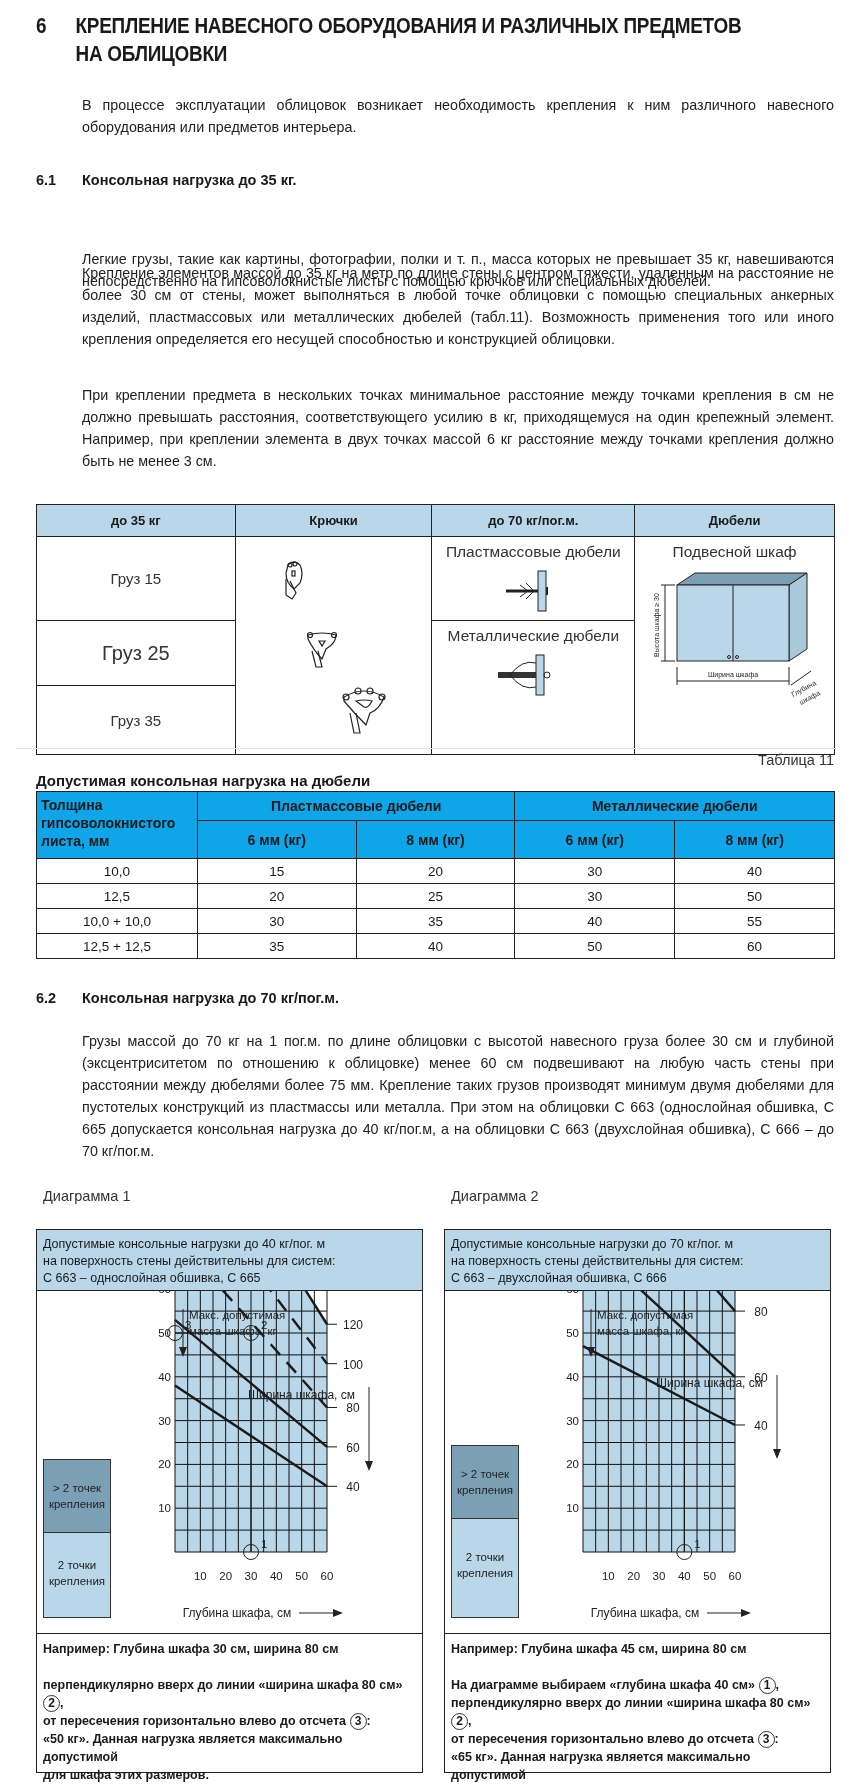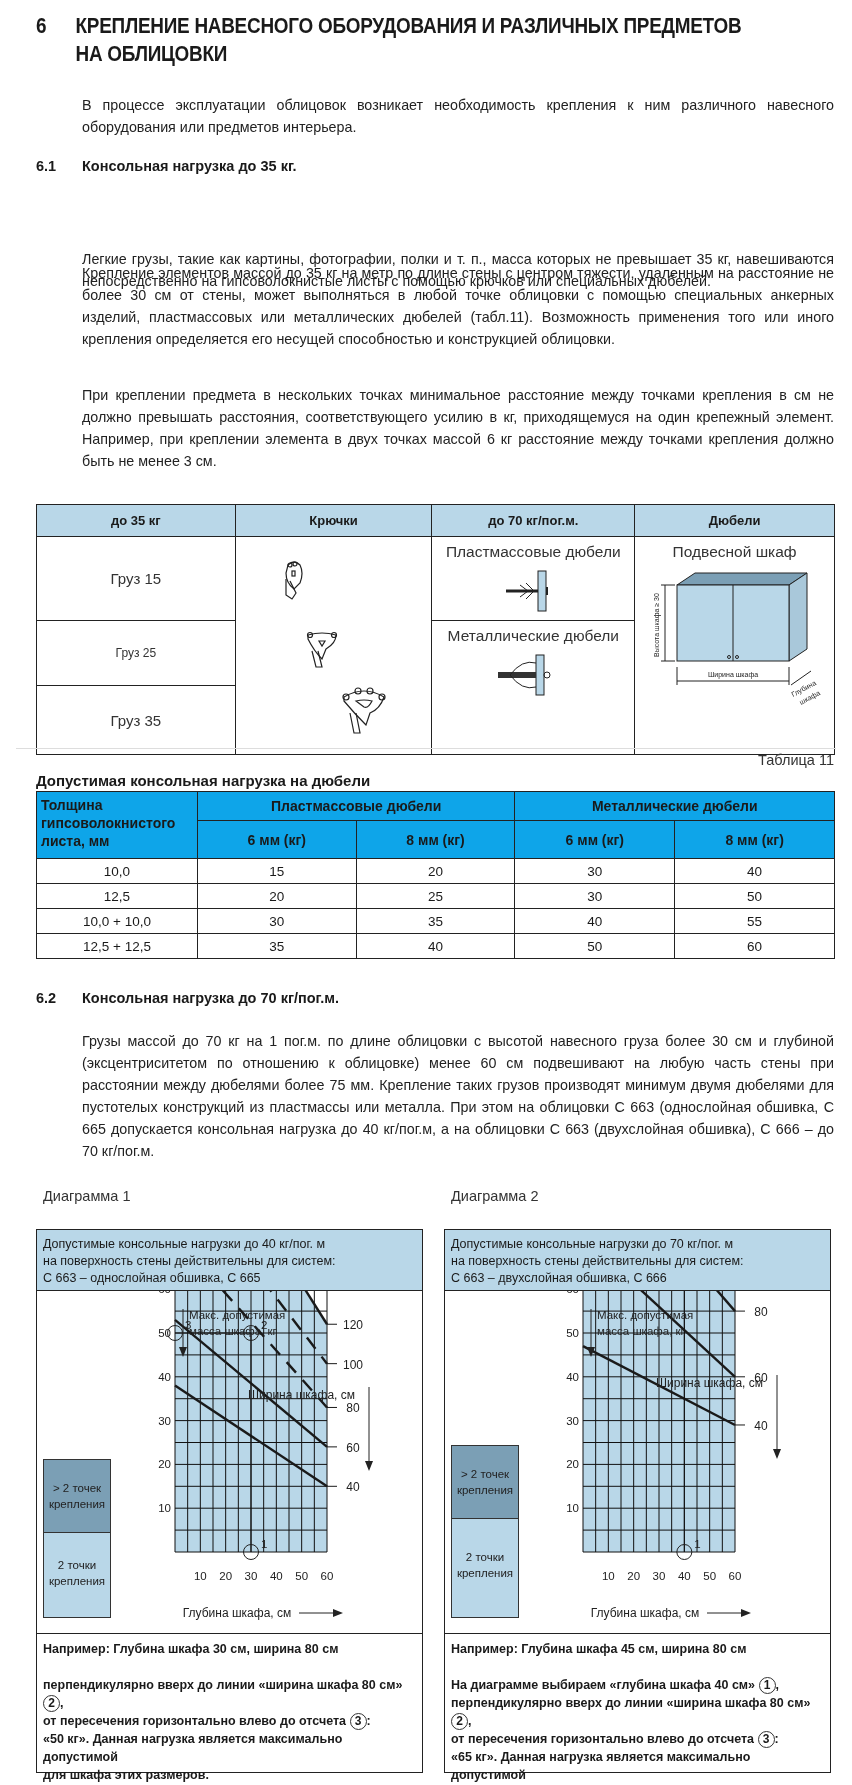--- a/index.html
+++ b/index.html
@@ -33,21 +33,21 @@
 <div class="abs h1">
   <span class="num">6</span>
   <div class="txt">
     <div>КРЕПЛЕНИЕ НАВЕСНОГО ОБОРУДОВАНИЯ И РАЗЛИЧНЫХ ПРЕДМЕТОВ</div>
     <div>НА ОБЛИЦОВКИ</div>
   </div>
 </div>
 
 <p class="abs para" style="top:94px;">В процессе эксплуатации облицовок возникает необходимость крепления к ним различного навесного оборудования или предметов интерьера.</p>
 
-<div class="abs sec" style="top:158px;left:0;width:832px;height:20px;">
+<div class="abs sec" style="top:172px;left:0;width:832px;height:20px;">
   <span class="n">6.1</span>
   <span class="t">Консольная нагрузка до 35 кг.</span>
 </div>
 <p class="abs para" style="top:200px;margin-top:48px;">Легкие грузы, такие как картины, фотографии, полки и т. п., масса которых не превышает 35 кг, навешиваются непосредственно на гипсоволокнистые листы с помощью крючков или специальных дюбелей.</p>
 <p class="abs para" style="top:262px;">Крепление элементов массой до 35 кг на метр по длине стены с центром тяжести, удаленным на расстояние не более 30 см от стены, может выполняться в любой точке облицовки с помощью специальных анкерных изделий, пластмассовых или металлических дюбелей (табл.11). Возможность применения того или иного крепления определяется его несущей способностью и конструкцией облицовки.</p>
 <p class="abs para" style="top:384px;">При креплении предмета в нескольких точках минимальное расстояние между точками крепления в см не должно превышать расстояния, соответствующего усилию в кг, приходящемуся на один крепежный элемент. Например, при креплении элемента в двух точках массой 6 кг расстояние между точками крепления должно быть не менее 3 см.</p>
 
 <table class="abs t1">
   <tbody>
       <tr>
@@ -109,21 +109,21 @@
             <line x1="154" y1="96" x2="154" y2="114" stroke="#222"></line>
             <line x1="42" y1="110" x2="154" y2="110" stroke="#222"></line>
         <text x="98" y="106" font-size="7" text-anchor="middle" font-family="Liberation Sans, sans-serif" fill="#222">Ширина шкафа</text>
         <line x1="156" y1="114" x2="176" y2="100" stroke="#222"></line>
         <text x="158" y="126" font-size="7" transform="rotate(-28 158 126)" font-family="Liberation Sans, sans-serif" fill="#222">Глубина</text>
         <text x="166" y="134" font-size="7" transform="rotate(-28 166 134)" font-family="Liberation Sans, sans-serif" fill="#222">шкафа</text>
       </svg>
     </td>
   </tr>
   <tr style="height:65px;">
-    <td style="text-align:center;font-size:12px;color:#333;">Груз 25</td>
+    <td style="text-align:center;font-size:20px;color:#333;">Груз 25</td>
     <td rowspan="2" style="position:relative;text-align:center;vertical-align:top;">
       <div style="font-size:15.5px;color:#333;margin-top:6px;">Металлические дюбели</div>
       <svg width="80" height="44" style="position:absolute;left:60px;top:32px;" viewBox="0 0 80 44">
         <rect x="44" y="2" width="8" height="40" fill="#b9d7e8" stroke="#222"></rect>
         <rect x="6" y="19" width="38" height="6" fill="#333"></rect>
         <path d="M18 22 Q30 6 44 10 M18 22 Q30 38 44 34" stroke="#222" fill="none"></path>
         <circle cx="55" cy="22" r="3" fill="none" stroke="#222"></circle>
       </svg>
     </td>
   </tr>

